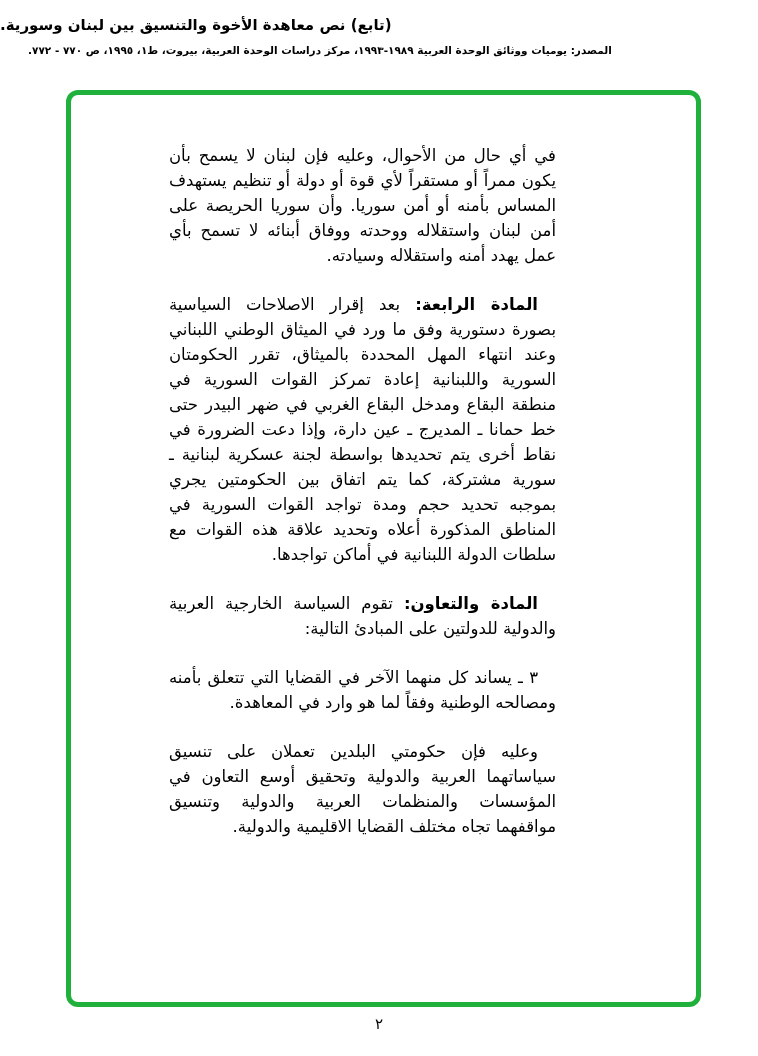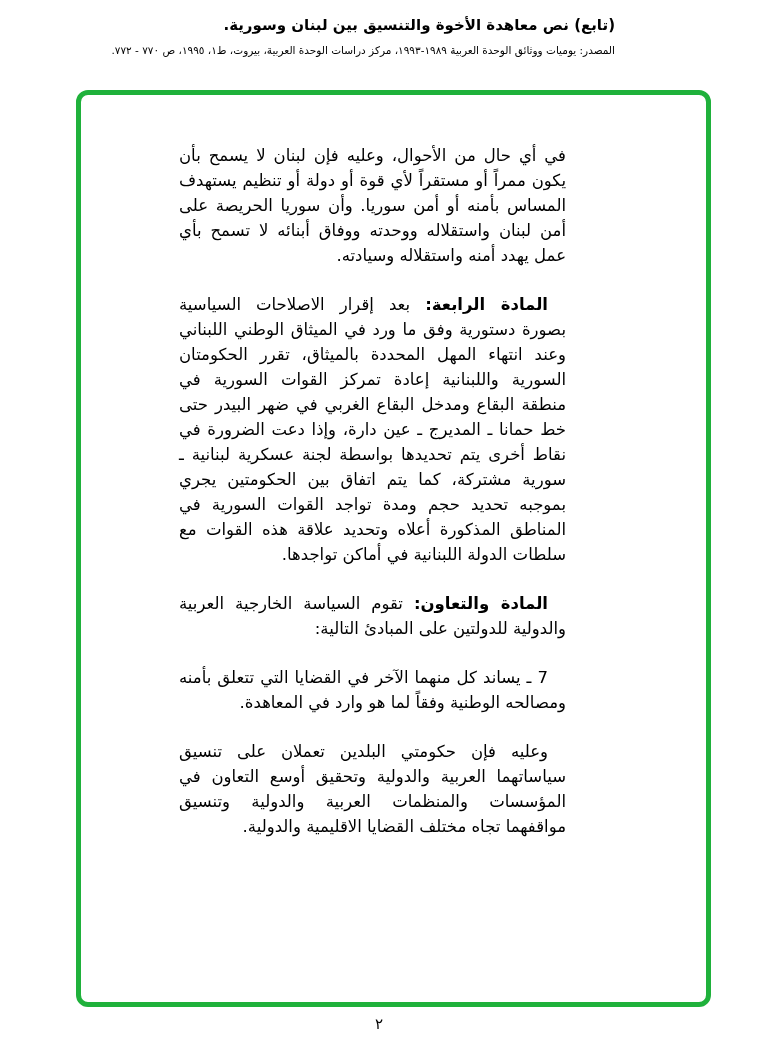--- a/index.html
+++ b/index.html
@@ -15,38 +15,39 @@
     height: 1056px;
     background: #ffffff;
     overflow: hidden;
     direction: rtl;
   }
   .header {
     position: absolute;
     top: 14px;
     left: 0;
     width: 615px;
-    text-align: right;
+    text-align: left;
     direction: rtl;
   }
   .doc-title {
     font-size: 15px;
     font-weight: bold;
     line-height: 22px;
   }
   .doc-source {
     margin-top: 6px;
     font-size: 10.5px;
-    font-weight: normal;
+    font-weight: bold;
     line-height: 16px;
     white-space: nowrap;
+    margin-left: 28px;
   }
   .frame {
     position: absolute;
-    left: 76px;
+    left: 66px;
     top: 90px;
     width: 635px;
     height: 917px;
     box-sizing: border-box;
     border: 5px solid #1fb13b;
     border-radius: 12px;
     background: #ffffff;
   }
   .text-col {
     box-sizing: border-box;
@@ -99,21 +100,21 @@
         <span class="lead">المادة الرابعة:</span><span> بعد إقرار الاصلاحات السياسية بصورة دستورية وفق ما ورد في الميثاق الوطني اللبناني وعند انتهاء المهل المحددة بالميثاق، تقرر الحكومتان السورية واللبنانية إعادة تمركز القوات السورية في منطقة البقاع ومدخل البقاع الغربي في ضهر البيدر حتى خط حمانا ـ المديرج ـ عين دارة، وإذا دعت الضرورة في نقاط أخرى يتم تحديدها بواسطة لجنة عسكرية لبنانية ـ سورية مشتركة، كما يتم اتفاق بين الحكومتين يجري بموجبه تحديد حجم ومدة تواجد القوات السورية في المناطق المذكورة أعلاه وتحديد علاقة هذه القوات مع سلطات الدولة اللبنانية في أماكن تواجدها.</span>
       </p>
 
       <p class="para indent">
         <span class="lead">المادة والتعاون:</span><span> تقوم السياسة الخارجية العربية والدولية للدولتين على المبادئ التالية:</span>
       </p>
 
 
 
       <p class="para indent">
-        <span>7 ـ يساند كل منهما الآخر في القضايا التي تتعلق بأمنه ومصالحه الوطنية وفقاً لما هو وارد في المعاهدة.</span>
+        <span>٣ ـ يساند كل منهما الآخر في القضايا التي تتعلق بأمنه ومصالحه الوطنية وفقاً لما هو وارد في المعاهدة.</span>
       </p>
 
       <p class="para indent">
         <span>وعليه فإن حكومتي البلدين تعملان على تنسيق سياساتهما العربية والدولية وتحقيق أوسع التعاون في المؤسسات والمنظمات العربية والدولية وتنسيق مواقفهما تجاه مختلف القضايا الاقليمية والدولية.</span>
       </p>
 
     </div>
   </div>
 
   <div class="footer">

